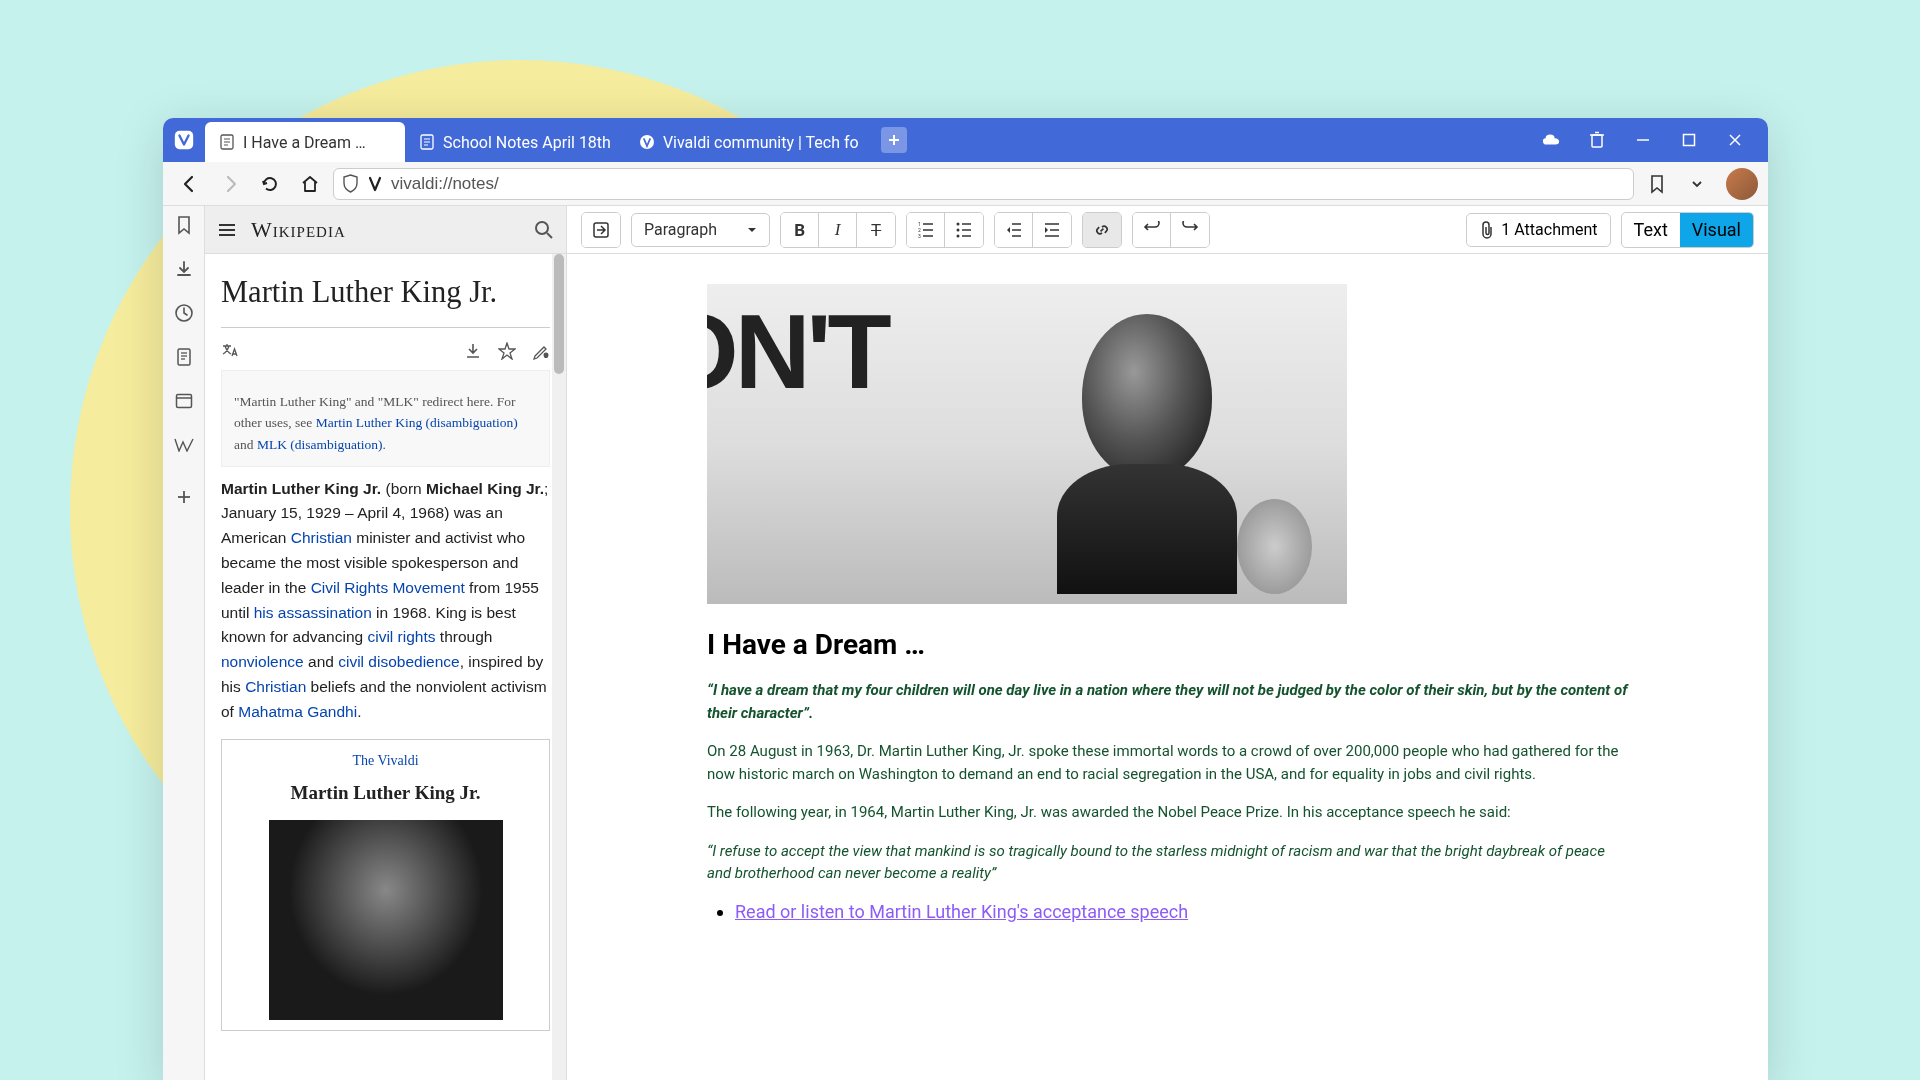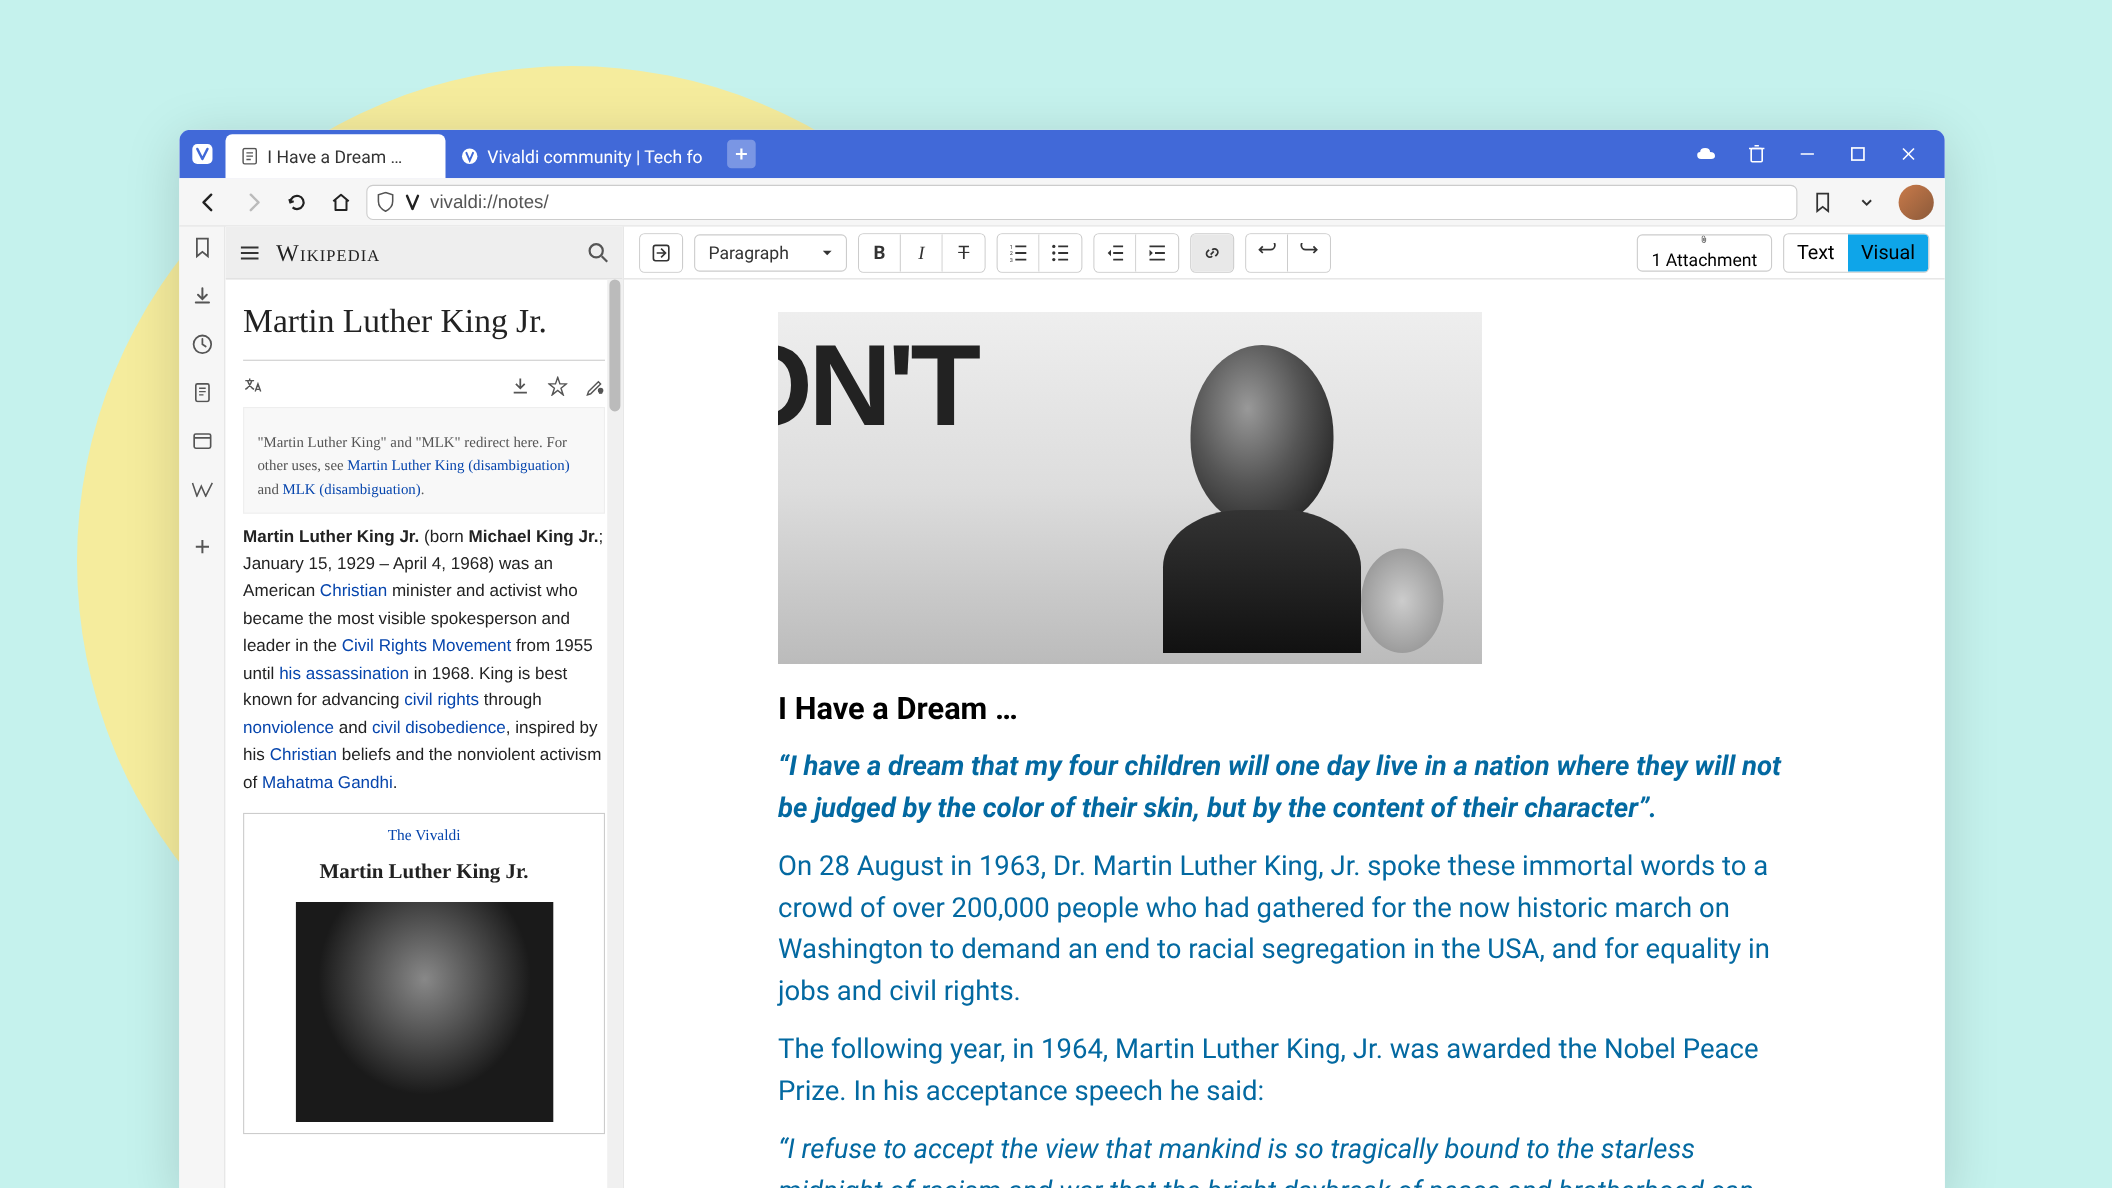--- a/index.html
+++ b/index.html
@@ -55,36 +55,36 @@
 .scrollthumb { position: absolute; top: 0; left: 2px; width: 10px; height: 120px; background: #bbb; border-radius: 5px; }
 
 .editor { flex: 1; background: #fff; display: flex; flex-direction: column; }
 .toolbar { height: 48px; border-bottom: 1px solid #ddd; display: flex; align-items: center; padding: 0 14px; gap: 10px; }
 .tgroup { display: flex; border: 1px solid #ccc; border-radius: 5px; overflow: hidden; }
 .tbtn { width: 38px; height: 34px; display: flex; align-items: center; justify-content: center; cursor: pointer; color: #333; border-right: 1px solid #ccc; background: #fff; }
 .tbtn:last-child { border-right: none; }
 .tbtn.active { background: #e8e8e8; }
 .tselect { height: 34px; border: 1px solid #ccc; border-radius: 5px; padding: 0 12px; display: flex; align-items: center; gap: 30px; cursor: pointer; font-size: 16px; color: #333; background: #fff; }
 .tspacer { flex: 1; }
-.attachment-btn { height: 34px; border: 1px solid #ccc; border-radius: 5px; padding: 0 12px; display: flex; align-items: center; gap: 6px; font-size: 16px; cursor: pointer; flex-direction: column; }
+.attachment-btn { height: 34px; border: 1px solid #ccc; border-radius: 5px; padding: 0 12px; display: flex; align-items: center; gap: 6px; font-size: 16px; cursor: pointer; }
 .viewtoggle { display: flex; border: 1px solid #ccc; border-radius: 5px; overflow: hidden; }
 .viewtoggle .vbtn { padding: 0 12px; height: 34px; display: flex; align-items: center; font-size: 18px; cursor: pointer; }
 .viewtoggle .vbtn.active { background: #0ea5e9; }
 
 .content { flex: 1; padding: 30px 140px; overflow-y: auto; }
 .hero-img { width: 640px; height: 320px; background: #555; margin-bottom: 24px; position: relative; overflow: hidden; }
 .hero-bg { position: absolute; inset: 0; background: linear-gradient(#eee 0%, #ddd 50%, #bbb 100%); }
 .hero-text { position: absolute; top: 8px; left: -50px; font-size: 105px; font-weight: 900; color: #222; font-family: Arial Black, sans-serif; letter-spacing: -4px; }
 .hero-figure { position: absolute; right: 100px; top: 30px; width: 200px; height: 280px; }
 .hero-head { width: 130px; height: 165px; background: radial-gradient(ellipse at 40% 35%, #999 0%, #555 45%, #222 85%); border-radius: 50% 50% 48% 48%; margin: 0 auto; }
 .hero-body { width: 180px; height: 130px; background: linear-gradient(#333, #111); margin: -15px auto 0; border-radius: 40% 40% 0 0; }
 .hero-mic { position: absolute; right: 35px; bottom: 10px; width: 75px; height: 95px; background: radial-gradient(#ccc, #888); border-radius: 50%; }
 
 .note-title { font-size: 28px; font-weight: bold; margin-bottom: 18px; }
-.note-para { font-size: 25px; line-height: 1.5; margin-bottom: 16px; color: #0369a1; }
+.note-para { font-size: 15px; line-height: 1.5; margin-bottom: 16px; color: #14532d; }
 .note-para.italic { font-style: italic; }
 .note-para.bold { font-weight: bold; }
 .note-list { margin-left: 28px; }
 .note-list li { font-size: 18px; }
 .note-list a { color: #8b5cf6; text-decoration: underline; }
 
 svg { display: block; }
 </style>
 </head>
 <body>
@@ -105,20 +105,31 @@
       <div class="tab active">
         <span class="tab-icon">
             <svg viewBox="0 0 16 16">
               <rect x="2" y="1" width="12" height="14" rx="1.5" fill="none" stroke="#555" stroke-width="1.3"></rect>
               <line x1="5" y1="5" x2="11" y2="5" stroke="#555" stroke-width="1.2"></line>
               <line x1="5" y1="8" x2="11" y2="8" stroke="#555" stroke-width="1.2"></line>
               <line x1="5" y1="11" x2="9" y2="11" stroke="#555" stroke-width="1.2"></line>
             </svg>
           </span>
         <span class="tab-label">I Have a Dream …</span>
+      </div>
+      <div class="tab">
+        <span class="tab-icon">
+            <svg viewBox="0 0 16 16">
+              <rect x="2" y="1" width="12" height="14" rx="1.5" fill="none" stroke="#fff" stroke-width="1.3"></rect>
+              <line x1="5" y1="5" x2="11" y2="5" stroke="#fff" stroke-width="1.2"></line>
+              <line x1="5" y1="8" x2="11" y2="8" stroke="#fff" stroke-width="1.2"></line>
+              <line x1="5" y1="11" x2="9" y2="11" stroke="#fff" stroke-width="1.2"></line>
+            </svg>
+          </span>
+        <span class="tab-label">School Notes April 18th</span>
       </div>
       <div class="tab">
         <span class="tab-icon">
             <svg viewBox="0 0 16 16">
               <circle cx="8" cy="8" r="7" fill="#fff"></circle>
               <path d="M5 5 L8 12 L11 5" stroke="#4169d8" stroke-width="1.8" fill="none" stroke-linecap="round"></path>
             </svg>
           </span>
         <span class="tab-label">Vivaldi community | Tech fo</span>
       </div>

